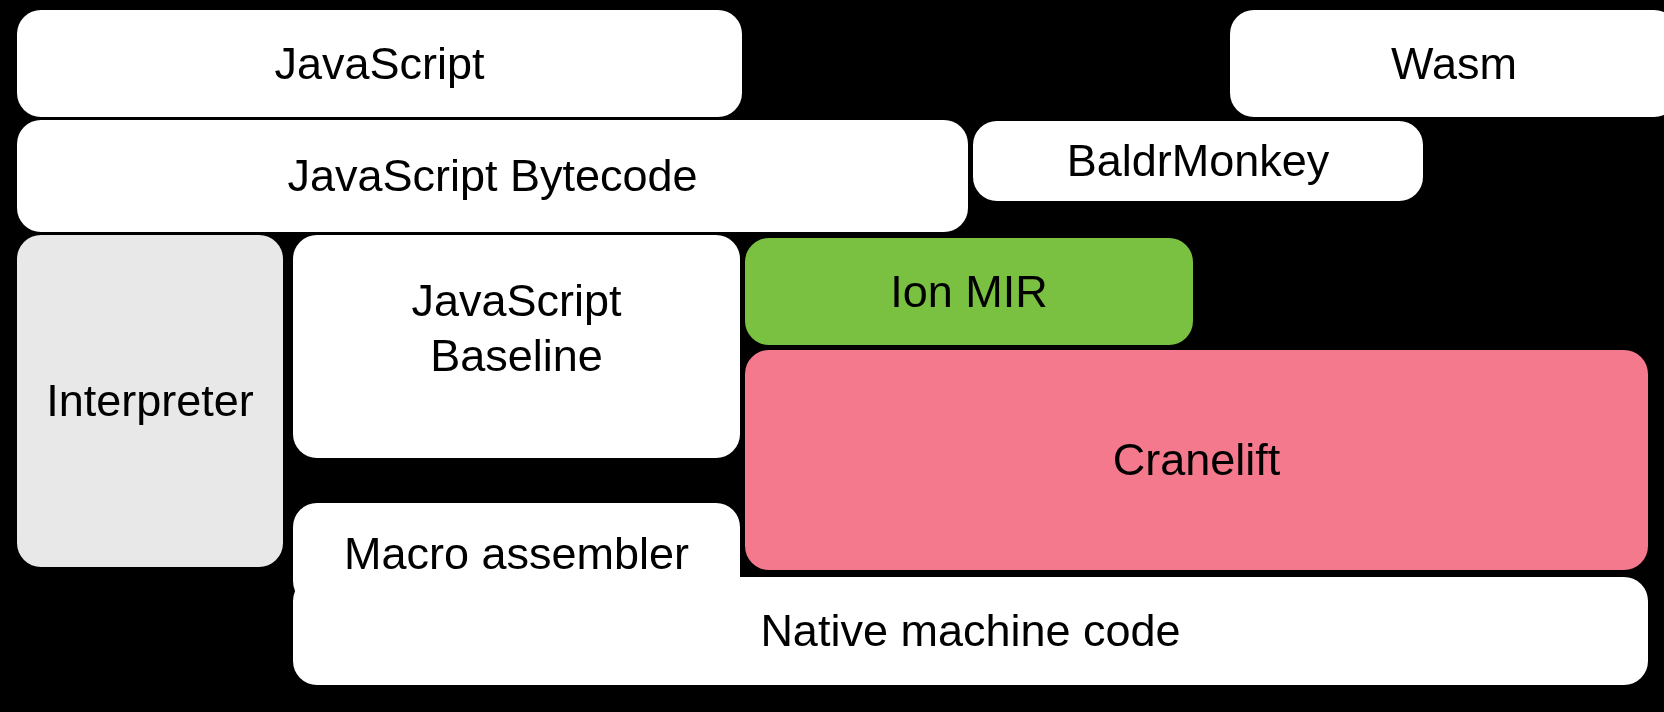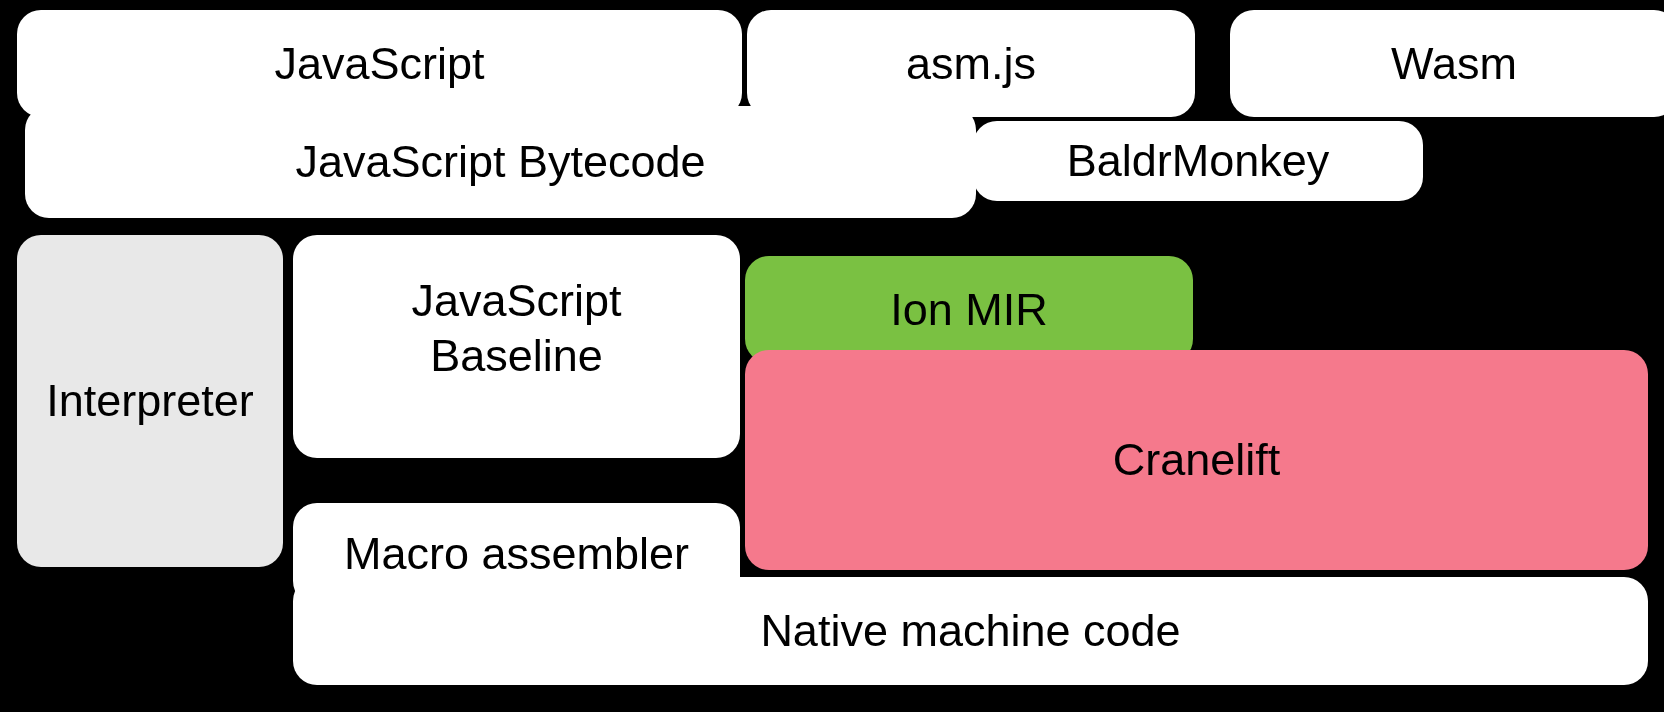--- a/index.html
+++ b/index.html
@@ -24,39 +24,38 @@
     color: #000000;
     border-radius: 24px;
     font-size: 45px;
     line-height: 1.2;
     text-align: center;
     white-space: nowrap;
   }
   .n-javascript   { left: 17px;   top: 10px;  width: 725px;  height: 107px; }
   .n-asmjs        { left: 747px;  top: 10px;  width: 448px;  height: 107px; }
   .n-wasm         { left: 1230px; top: 10px;  width: 448px;  height: 107px; }
-  .n-bytecode     { left: 17px;   top: 106px; width: 951px;  height: 112px; margin-left: 8px; }
+  .n-bytecode     { left: 17px;   top: 120px; width: 951px;  height: 112px; }
   .n-baldrmonkey  { left: 973px;  top: 121px; width: 450px;  height: 80px; }
   .n-interpreter  { left: 17px;   top: 235px; width: 266px;  height: 332px; background: #e8e8e8; }
   .n-baseline     { left: 293px;  top: 235px; width: 447px;  height: 223px; flex-direction: column; padding-bottom: 0; }
   .n-baseline .lines { display: block; transform: translateY(-19px); }
   .n-baseline .line  { display: block; line-height: 55px; }
-  .n-ionmir       { left: 745px;  top: 238px; width: 448px;  height: 107px; background: #7ac142; margin-top: 18px; }
+  .n-ionmir       { left: 745px;  top: 238px; width: 448px;  height: 107px; background: #7ac142; }
   .n-cranelift    { left: 745px;  top: 350px; width: 903px;  height: 220px; background: #f5798c; }
   .n-macro        { left: 293px;  top: 465px; width: 447px;  height: 102px; margin-top: 38px; }
   .n-native       { left: 293px;  top: 577px; width: 1355px; height: 108px; }
 </style>
 </head>
 <body>
 
 <div class="canvas">
 
   <div class="node n-javascript">JavaScript</div>
 
-  <div class="node n-asmjs">asm.js</div>
 
   <div class="node n-wasm">Wasm</div>
 
   <div class="node n-bytecode">JavaScript Bytecode</div>
 
   <div class="node n-baldrmonkey">BaldrMonkey</div>
 
   <div class="node n-interpreter">Interpreter</div>
 
   <div class="node n-baseline">

